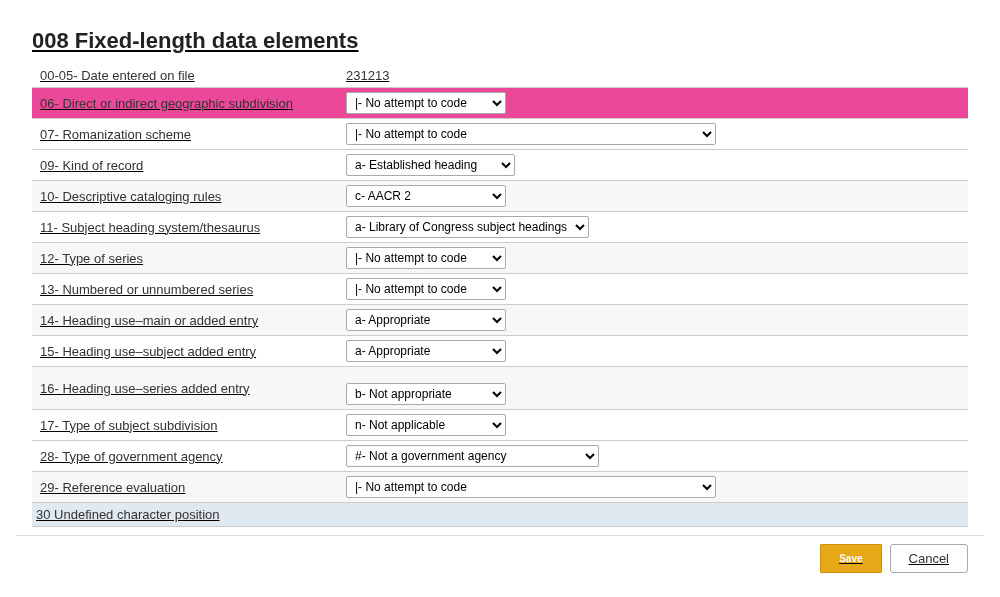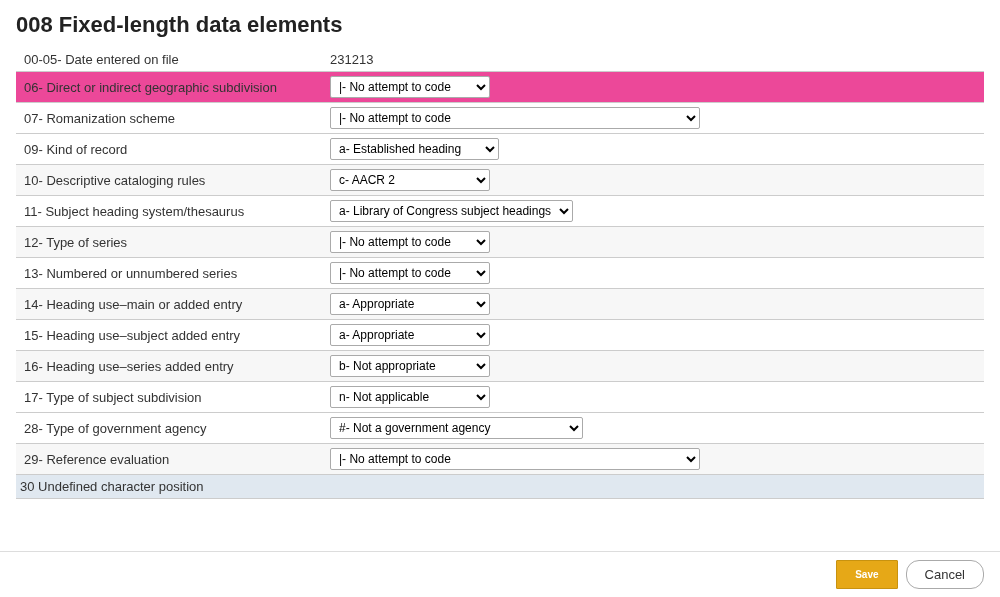--- a/index.html
+++ b/index.html
@@ -7,25 +7,26 @@
       font-family: Arial, sans-serif;
       font-size: 13px;
       background: #f0f0f0;
       width: 1000px;
       height: 597px;
       overflow: hidden;
     }
     .main-container {
       background: #fff;
       margin: 0;
-      padding: 0;
+      padding: 16px;
       width: 1000px;
       height: 597px;
       display: flex;
       flex-direction: column;
+      text-decoration: underline;
     }
     .page-title {
       font-size: 22px;
       font-weight: bold;
       color: #222;
       padding: 12px 16px 10px 16px;
       background: #fff;
     }
     .table-container {
       flex: 1;
@@ -83,21 +84,21 @@
       font-weight: bold;
       border-radius: 1px;
       cursor: pointer;
     }
     .btn-cancel {
       background: #fff;
       color: #333;
       border: 1px solid #aaa;
       padding: 6px 18px;
       font-size: 13px;
-      border-radius: 13px;
+      border-radius: 3px;
       cursor: pointer;
     }
   </style>
 </head>
 <body>
 
 <div class="main-container">
   <div class="page-title">008 Fixed-length data elements</div>
   <div class="table-container">
     <table>
@@ -137,21 +138,21 @@
           <tr style="background: rgb(247, 247, 247);">
             <td>14- Heading use–main or added entry</td>
             <td><select style="min-width: 160px;"><option value="a- Appropriate">a- Appropriate</option><option value="b- Not appropriate">b- Not appropriate</option></select></td>
           </tr>
           <tr style="background: rgb(255, 255, 255);">
             <td>15- Heading use–subject added entry</td>
             <td><select style="min-width: 160px;"><option value="a- Appropriate">a- Appropriate</option><option value="b- Not appropriate">b- Not appropriate</option></select></td>
           </tr>
           <tr style="background: rgb(247, 247, 247);">
             <td>16- Heading use–series added entry</td>
-            <td><select style="min-width: 160px;"><option value="a- Appropriate">a- Appropriate</option><option value="b- Not appropriate" selected="">b- Not appropriate</option></select></td>
+            <td><select style="min-width: 160px; margin-top: 12px;"><option value="a- Appropriate">a- Appropriate</option><option value="b- Not appropriate" selected="">b- Not appropriate</option></select></td>
           </tr>
           <tr style="background: rgb(255, 255, 255);">
             <td>17- Type of subject subdivision</td>
             <td><select style="min-width: 160px;"><option value="n- Not applicable">n- Not applicable</option><option value="a- Topical">a- Topical</option><option value="b- Form">b- Form</option><option value="c- Chronological">c- Chronological</option><option value="d- Geographic">d- Geographic</option></select></td>
           </tr>
           <tr style="background: rgb(255, 255, 255);">
             <td>28- Type of government agency</td>
             <td><select style="min-width: 160px;"><option value="#- Not a government agency">#- Not a government agency</option><option value="a- International or intergovernmental body">a- International or intergovernmental body</option><option value="c- Multilocal">c- Multilocal</option><option value="f- Federal or national">f- Federal or national</option><option value="i- International intergovernmental">i- International intergovernmental</option><option value="l- Local">l- Local</option><option value="m- Multistate">m- Multistate</option><option value="o- Government - level undetermined">o- Government - level undetermined</option><option value="s- State, provincial, territorial">s- State, provincial, territorial</option><option value="u- Unknown or not specified">u- Unknown or not specified</option><option value="z- Other">z- Other</option></select></td>
           </tr>
           <tr style="background: rgb(247, 247, 247);">

